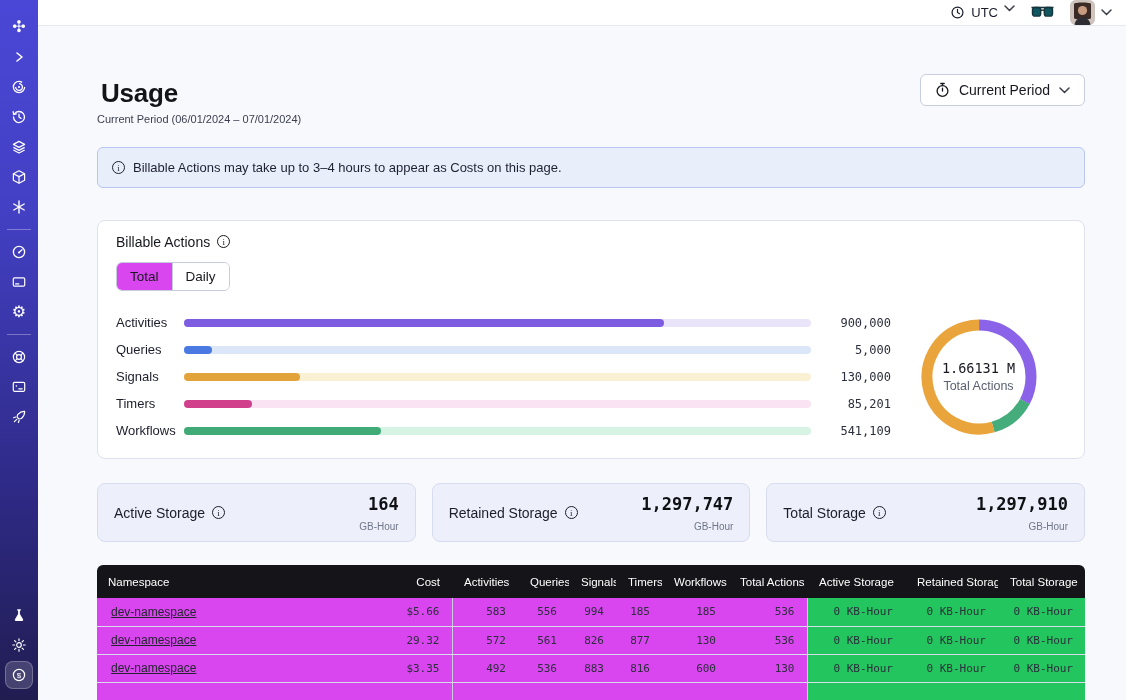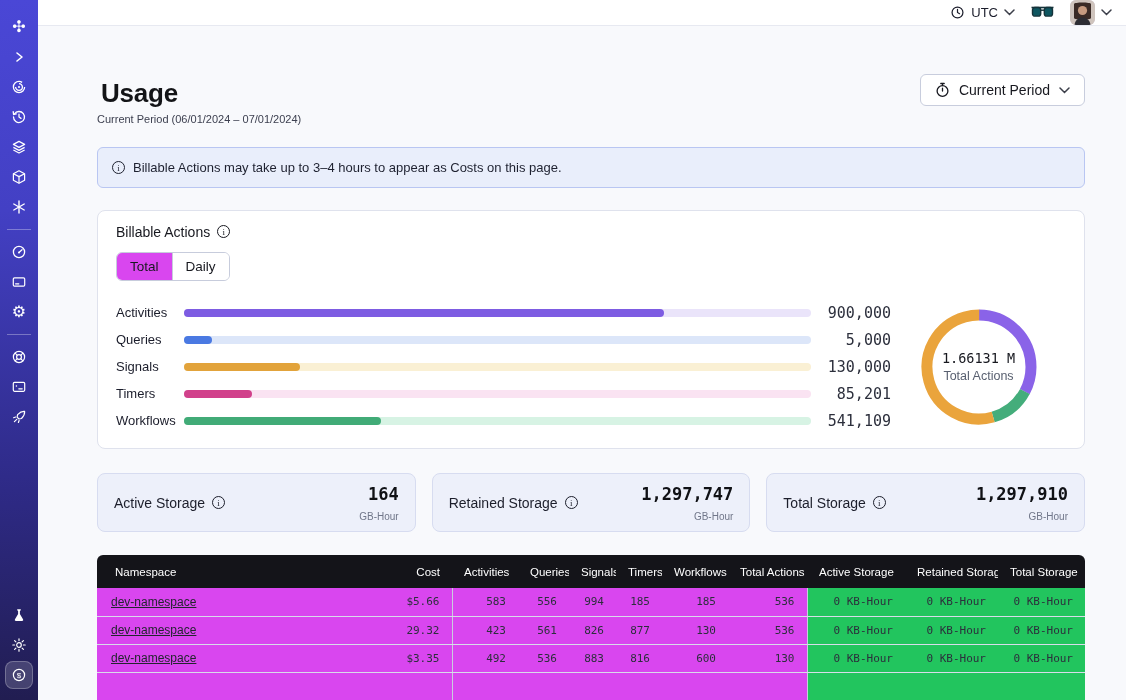--- a/index.html
+++ b/index.html
@@ -28,21 +28,21 @@
   .s-divider { width:24px; height:1px; background:rgba(255,255,255,0.32); margin:7px 0; }
   .s-spacer { flex:1; }
 
   
   .main { flex:1; display:flex; flex-direction:column; min-width:0; }
   .topbar {
     height:41px; background:#fff; border-bottom:1px solid #e7e9f1;
     display:flex; align-items:center; justify-content:flex-end;
     padding-right:14px; gap:16px;
   }
-  .tz { display:flex; align-items:center; gap:6px; font-size:13px; color:#1b1d2b; cursor:pointer; }
+  .tz { display:flex; align-items:flex-start; gap:6px; font-size:13px; color:#1b1d2b; cursor:pointer; }
   .avatar-group { display:flex; align-items:center; gap:6px; cursor:pointer; }
   .avatar { width:25px; height:25px; border-radius:6px; overflow:hidden; background:#d9d2e8; }
 
   
   .content { flex:1; padding:0 41px 0 59px; background:#f8f9fc; }
   .page-head { margin-top:48px; display:flex; justify-content:space-between; align-items:flex-start; }
   h1.page-title { margin:4px; font-size:26px; font-weight:600; color:#131417; letter-spacing:-0.2px; }
   .page-subtitle { font-size:11px; color:#3d4050; }
   .period-btn {
     display:flex; align-items:center; gap:9px; background:#fff;
@@ -58,36 +58,36 @@
 
   .info-i {
     display:inline-flex; align-items:center; justify-content:center;
     width:13px; height:13px; border:1.2px solid currentColor; border-radius:50%;
     font-size:9px; font-style:normal; flex:0 0 13px; color:inherit;
     font-family:"Liberation Serif", serif;
   }
 
   
   .card {
-    margin-top:22px; background:#fff; border:1px solid #dfe2ed; border-radius:8px;
+    margin-top:32px; background:#fff; border:1px solid #dfe2ed; border-radius:8px;
     padding:12px 18px 14px;
   }
   .card-title { font-size:14px; font-weight:500; color:#17181f; display:flex; align-items:center; gap:7px; height:17px; }
   .tabs { margin-top:12px; display:inline-flex; border:1px solid #c7ccdc; border-radius:6px; overflow:hidden; background:#fff; }
   .tab { padding:6px 13px; font-size:13.5px; color:#17181f; cursor:pointer; background:#fff; }
   .tab.active { background:#d946ef; }
   .tab + .tab { border-left:1px solid #c7ccdc; }
 
   .chart { margin-top:18px; display:flex; align-items:center; }
   .bars { width:775px; }
   .bar-row { height:27px; display:grid; grid-template-columns:68px 1fr 80px; align-items:center; }
   .bar-label { font-size:13px; color:#1b1d2b; }
   .bar-track { height:8px; border-radius:4px; position:relative; }
   .bar-fill { position:absolute; left:0; top:0; height:8px; border-radius:4px; }
-  .bar-value { text-align:right; font-family:"DejaVu Sans Mono", monospace; font-size:15px; color:#2c2f3c; }
+  .bar-value { text-align:right; font-family:"DejaVu Sans Mono", monospace; font-size:12px; color:#2c2f3c; }
 
   .donut-wrap { flex:1; display:flex; align-items:center; justify-content:center; position:relative; }
   .donut-box { position:relative; width:116px; height:116px; }
   .donut-center {
     position:absolute; inset:0; display:flex; flex-direction:column;
     align-items:center; justify-content:center; text-align:center; gap:3px;
   }
   .donut-value { font-family:"DejaVu Sans Mono", monospace; font-size:13.5px; color:#17181f; }
   .donut-label { font-size:12.5px; color:#596070; }
 
@@ -102,21 +102,21 @@
   .storage-num { text-align:right; }
   .storage-value { font-family:"DejaVu Sans Mono", monospace; font-size:17px; font-weight:700; color:#101115; }
   .storage-unit { font-size:10px; color:#707689; margin-top:7px; }
 
   
   table.usage { margin-top:23px; width:100%; border-collapse:collapse; table-layout:fixed; }
   table.usage thead th {
     background:#141419; color:#fff; font-weight:500; font-size:11.5px;
     height:33px; padding:0 12px; text-align:right; white-space:nowrap; overflow:hidden;
   }
-  table.usage thead th:first-child { text-align:left; padding-left:18px; border-top-left-radius:6px; }
+  table.usage thead th:first-child { text-align:left; padding-left:11px; border-top-left-radius:6px; }
   table.usage thead th:last-child { border-top-right-radius:6px; }
   table.usage tbody td {
     background:#d946ef; border-bottom:1px solid #d8dcea; height:28px; padding:0 12px;
     text-align:right; font-family:"DejaVu Sans Mono", monospace; font-size:11px;
     color:#2c2f3c; white-space:nowrap; overflow:hidden;
   }
   table.usage tbody td:first-child { text-align:left; padding-left:14px; font-family:"Liberation Sans", sans-serif; font-size:12px; }
   table.usage td.group-start { border-left:1px solid #c9cdde; }
   table.usage td.storage-col { background:#22c55e; }
   .ns-link { color:#23252f; text-decoration:underline; cursor:pointer; }
@@ -417,21 +417,21 @@
               <td>185</td>
               <td>185</td>
               <td>536</td>
               <td class="group-start storage-col">0 KB-Hour</td>
               <td class="storage-col">0 KB-Hour</td>
               <td class="storage-col">0 KB-Hour</td>
             </tr>
             <tr>
               <td><a class="ns-link">dev-namespace</a></td>
               <td>29.32</td>
-              <td class="group-start">423</td>
+              <td class="group-start">572</td>
               <td>561</td>
               <td>826</td>
               <td>877</td>
               <td>130</td>
               <td>536</td>
               <td class="group-start storage-col">0 KB-Hour</td>
               <td class="storage-col">0 KB-Hour</td>
               <td class="storage-col">0 KB-Hour</td>
             </tr>
             <tr>

